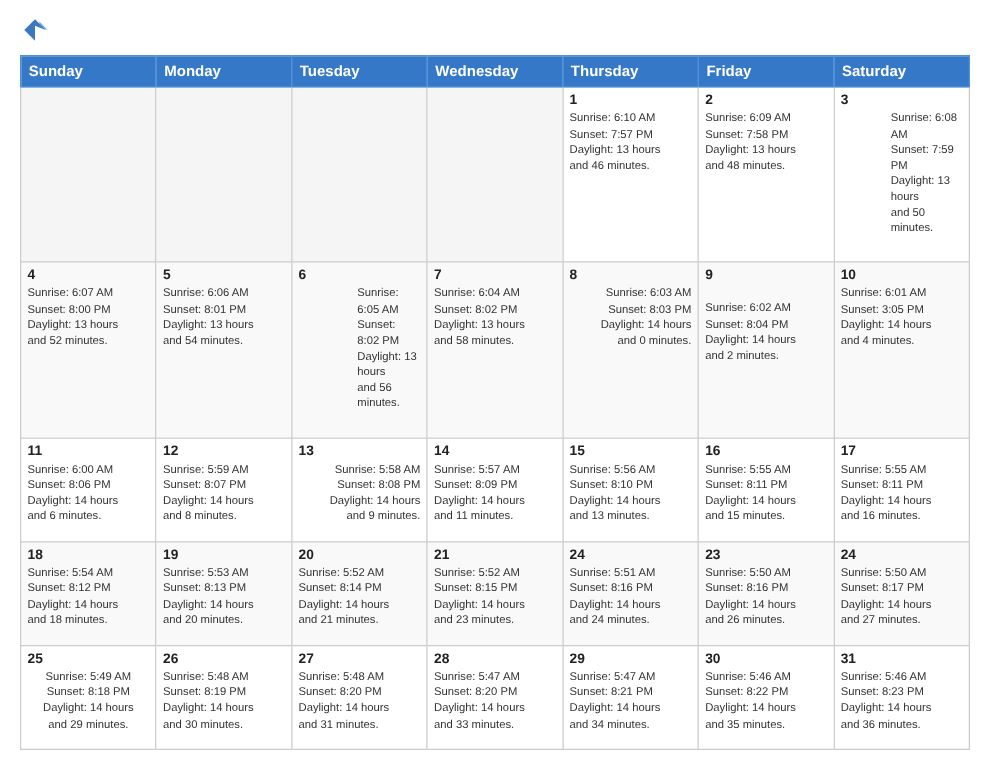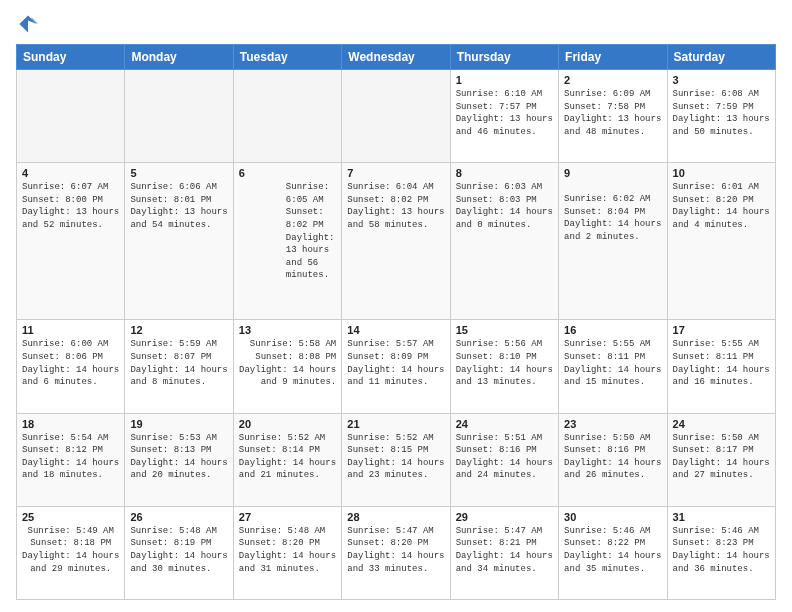--- a/index.html
+++ b/index.html
@@ -98,21 +98,20 @@
       font-size: 11px;
       font-weight: bold;
       color: #222;
       display: block;
       margin-bottom: 2px;
     }
     .day-info {
       font-size: 9px;
       color: #333;
       line-height: 1.4;
-      font-family: Liberation Mono, monospace;
     }
   </style>
 </head>
 <body>
 
 <div class="page">
   <div class="header">
     <div class="logo">
       <svg class="logo-icon" viewBox="0 0 28 28" xmlns="http://www.w3.org/2000/svg">
         <rect x="0" y="0" width="28" height="28" fill="white"></rect>
@@ -157,21 +156,21 @@
           </td>
           <td>
             <span class="day-num">2</span>
             <div class="day-info" style="white-space: pre-line;">Sunrise: 6:09 AM
 Sunset: 7:58 PM
 Daylight: 13 hours
 and 48 minutes.</div>
           </td>
           <td>
             <span class="day-num">3</span>
-            <div class="day-info" style="white-space: pre-line;">Sunrise: 6:08 AM
+            <div class="day-info" style="white-space: pre-line; margin-left: 40px;">Sunrise: 6:08 AM
 Sunset: 7:59 PM
 Daylight: 13 hours
 and 50 minutes.</div>
           </td>
         </tr>
         <tr>
           <td>
             <span class="day-num">4</span>
             <div class="day-info" style="white-space: pre-line;">Sunrise: 6:07 AM
 Sunset: 8:00 PM
@@ -194,36 +193,36 @@
           </td>
           <td>
             <span class="day-num">7</span>
             <div class="day-info" style="white-space: pre-line;">Sunrise: 6:04 AM
 Sunset: 8:02 PM
 Daylight: 13 hours
 and 58 minutes.</div>
           </td>
           <td>
             <span class="day-num">8</span>
-            <div class="day-info" style="white-space: pre-line;">Sunrise: 6:03 AM
+            <div class="day-info" style="white-space: pre-line; text-align: right;">Sunrise: 6:03 AM
 Sunset: 8:03 PM
 Daylight: 14 hours
 and 0 minutes.</div>
           </td>
           <td>
             <span class="day-num">9</span>
             <div class="day-info" style="white-space: pre-line; margin-top: 14px;">Sunrise: 6:02 AM
 Sunset: 8:04 PM
 Daylight: 14 hours
 and 2 minutes.</div>
           </td>
           <td>
             <span class="day-num">10</span>
             <div class="day-info" style="white-space: pre-line;">Sunrise: 6:01 AM
-Sunset: 8:20 PM
+Sunset: 3:05 PM
 Daylight: 14 hours
 and 4 minutes.</div>
           </td>
         </tr>
         <tr>
           <td>
             <span class="day-num">11</span>
             <div class="day-info" style="white-space: pre-line;">Sunrise: 6:00 AM
 Sunset: 8:06 PM
 Daylight: 14 hours

